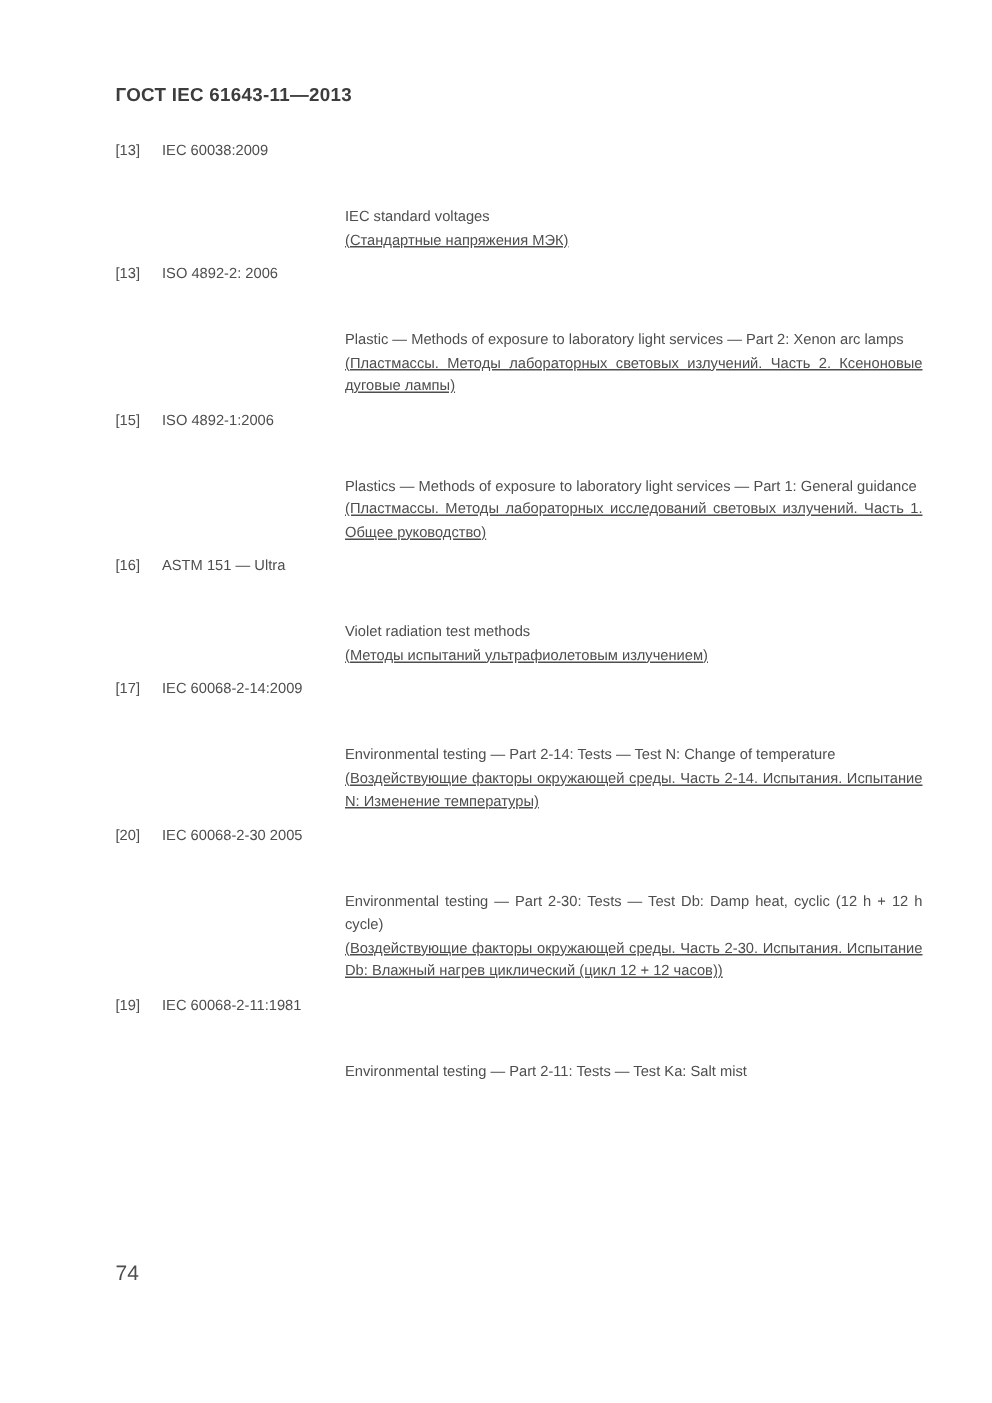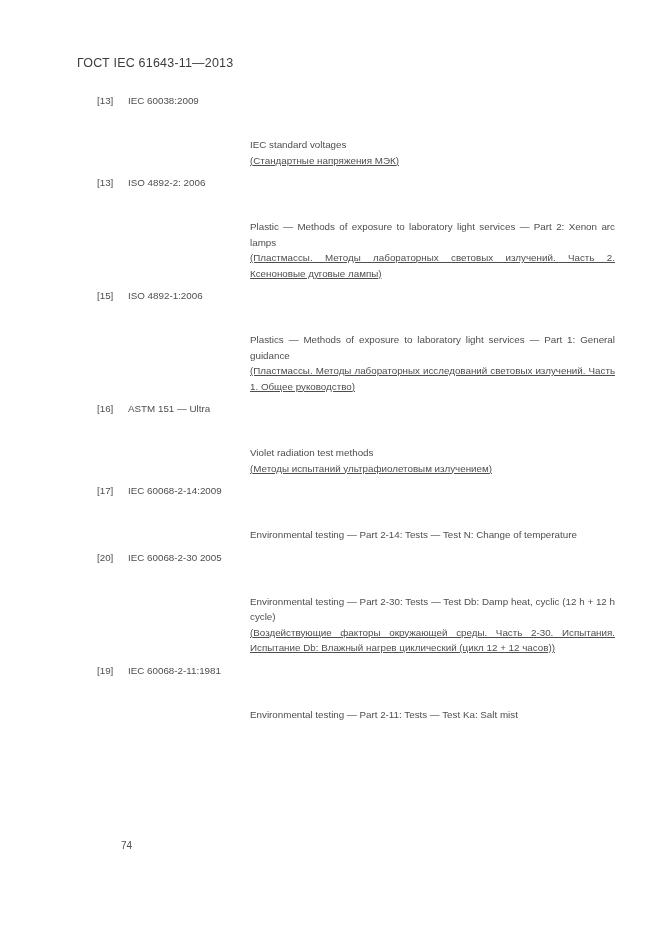--- a/index.html
+++ b/index.html
@@ -10,50 +10,49 @@
       background: #ffffff;
       font-family: "Liberation Sans", "DejaVu Sans", sans-serif;
       color: #4e4e4e;
       overflow: hidden;
     }
     .doc-header {
       position: absolute;
       left: 77px;
       top: 56px;
       font-size: 12.5px;
-      font-weight: normal;
+      font-weight: bold;
       color: #3d3d3d;
       letter-spacing: 0.2px;
       white-space: nowrap;
     }
     .refs {
       position: absolute;
       left: 77px;
       top: 93px;
       width: 538px;
     }
     .ref-row {
       display: flex;
       align-items: flex-start;
       margin-bottom: 7px;
       font-size: 9.8px;
       line-height: 15.5px;
     }
-    .ref-id { width: 31px; flex: none; margin-left: 20px; }
+    .ref-id { width: 31px; flex: none; }
     .ref-code { width: 122px; flex: none; white-space: nowrap; }
     .ref-desc { flex: 1; min-width: 0; margin-top: 44px; }
     .ref-title-en { text-align: justify; }
     .ref-title-ru { text-align: justify; text-decoration: underline; }
     .page-number {
       position: absolute;
       left: 77px;
       top: 840px;
-      font-size: 10px;
+      font-size: 14px;
       color: #4e4e4e;
-      margin-left: 44px;
     }
   </style>
 </head>
 <body>
 
 <div class="page">
 
   <div class="doc-header">ГОСТ IEC 61643-11—2013</div>
 
   <div class="refs">
@@ -92,20 +91,21 @@
         <div class="ref-title-en">Violet radiation test methods</div>
         <div class="ref-title-ru">(Методы испытаний ультрафиолетовым излучением)</div>
       </div>
     </div>
 
     <div class="ref-row">
       <div class="ref-id">[17]</div>
       <div class="ref-code">IEC 60068-2-14:2009</div>
       <div class="ref-desc">
         <div class="ref-title-en">Environmental testing — Part 2-14: Tests — Test N: Change of temperature</div>
+        <div class="ref-title-ru">(Воздействующие факторы окружающей среды. Часть 2-14. Испытания. Испытание N: Изменение температуры)</div>
       </div>
     </div>
 
     <div class="ref-row">
       <div class="ref-id">[20]</div>
       <div class="ref-code">IEC 60068-2-30 2005</div>
       <div class="ref-desc">
         <div class="ref-title-en">Environmental testing — Part 2-30: Tests — Test Db: Damp heat, cyclic (12 h + 12 h cycle)</div>
         <div class="ref-title-ru">(Воздействующие факторы окружающей среды. Часть 2-30. Испытания. Испытание Db: Влажный нагрев циклический (цикл 12 + 12 часов))</div>
       </div>

